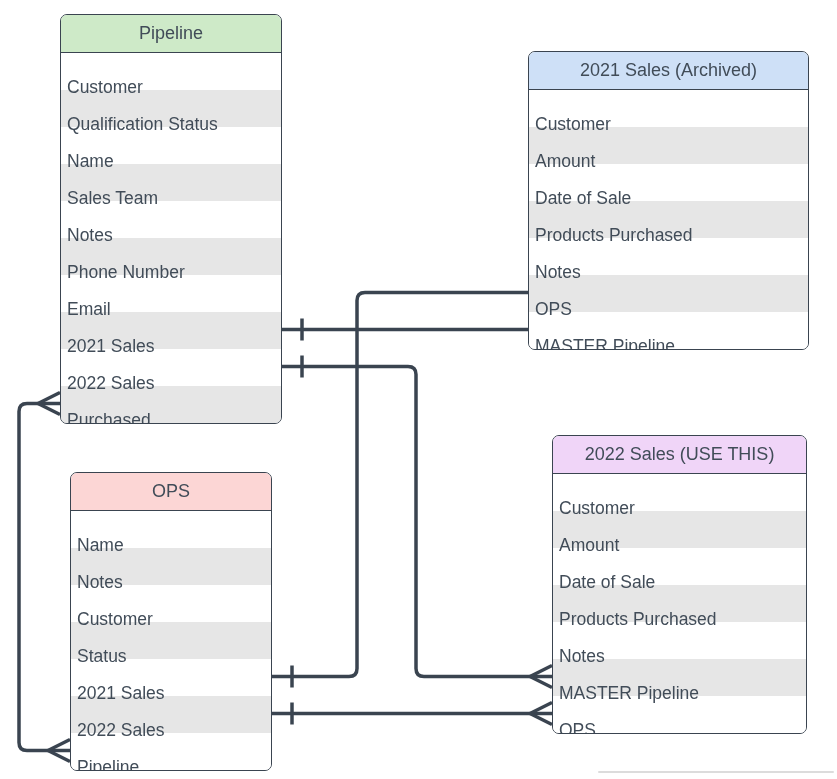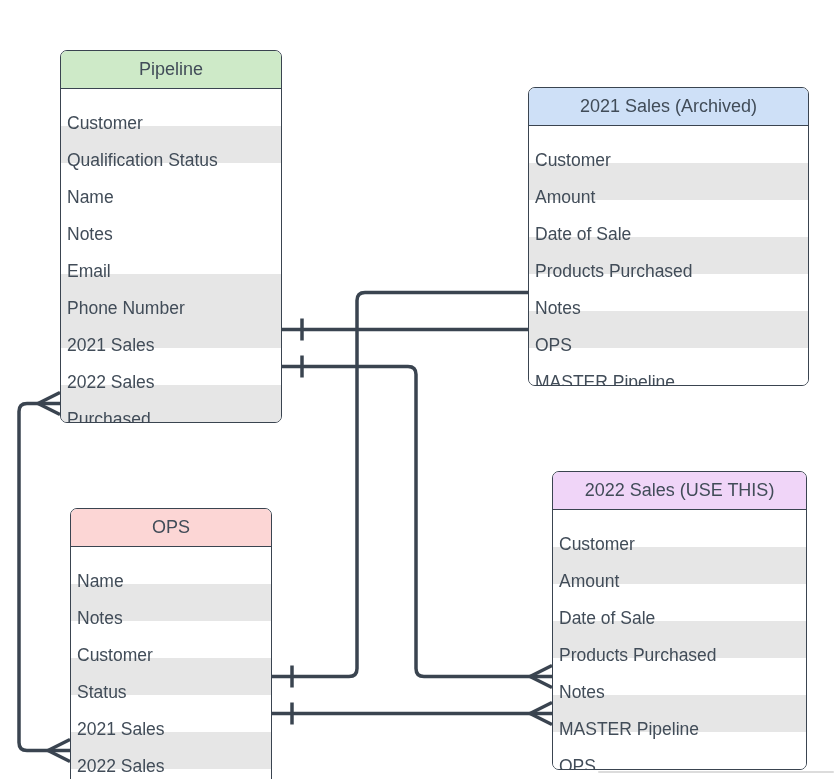--- a/index.html
+++ b/index.html
@@ -28,21 +28,20 @@
     stroke: var(--line);
     stroke-width: 3.5;
   }
   .entity {
     position: absolute;
     background: #ffffff;
     border: 1.5px solid var(--line);
     border-radius: 7px;
     overflow: hidden;
     color: var(--text);
-    margin-top: 36px;
   }
   .entity-pipeline  { left: 60px;  top: 14px;  width: 222px; }
   .entity-sales2021 { left: 528px; top: 51px;  width: 281px; }
   .entity-ops       { left: 70px;  top: 472px; width: 202px; }
   .entity-sales2022 { left: 552px; top: 435px; width: 255px; }
   .entity-header {
     height: 38px;
     line-height: 36px;
     text-align: center;
     font-size: 18px;
@@ -102,23 +101,24 @@
       <path d="M38 403.5 L60 392.5 M38 403.5 L60 414.5"></path>
       <path d="M48 750.5 L70 739.5 M48 750.5 L70 761.5"></path>
     </g>
   </svg>
 
   <div class="entity entity-pipeline">
       <div class="entity-header" style="background: rgb(206, 234, 200);">Pipeline</div>
       <div class="entity-row">Customer</div>
       <div class="entity-row stripe">Qualification Status</div>
       <div class="entity-row">Name</div>
+      <div class="entity-row stripe">Sales Team</div>
       <div class="entity-row">Notes</div>
+      <div class="entity-row stripe">Phone Number</div>
       <div class="entity-row">Email</div>
-      <div class="entity-row stripe">Phone Number</div>
       <div class="entity-row stripe">2021 Sales</div>
       <div class="entity-row">2022 Sales</div>
       <div class="entity-row stripe">Purchased</div>
     </div>
   <div class="entity entity-sales2021">
       <div class="entity-header" style="background: rgb(206, 224, 247);">2021 Sales (Archived)</div>
       <div class="entity-row">Customer</div>
       <div class="entity-row stripe">Amount</div>
       <div class="entity-row">Date of Sale</div>
       <div class="entity-row stripe">Products Purchased</div>

